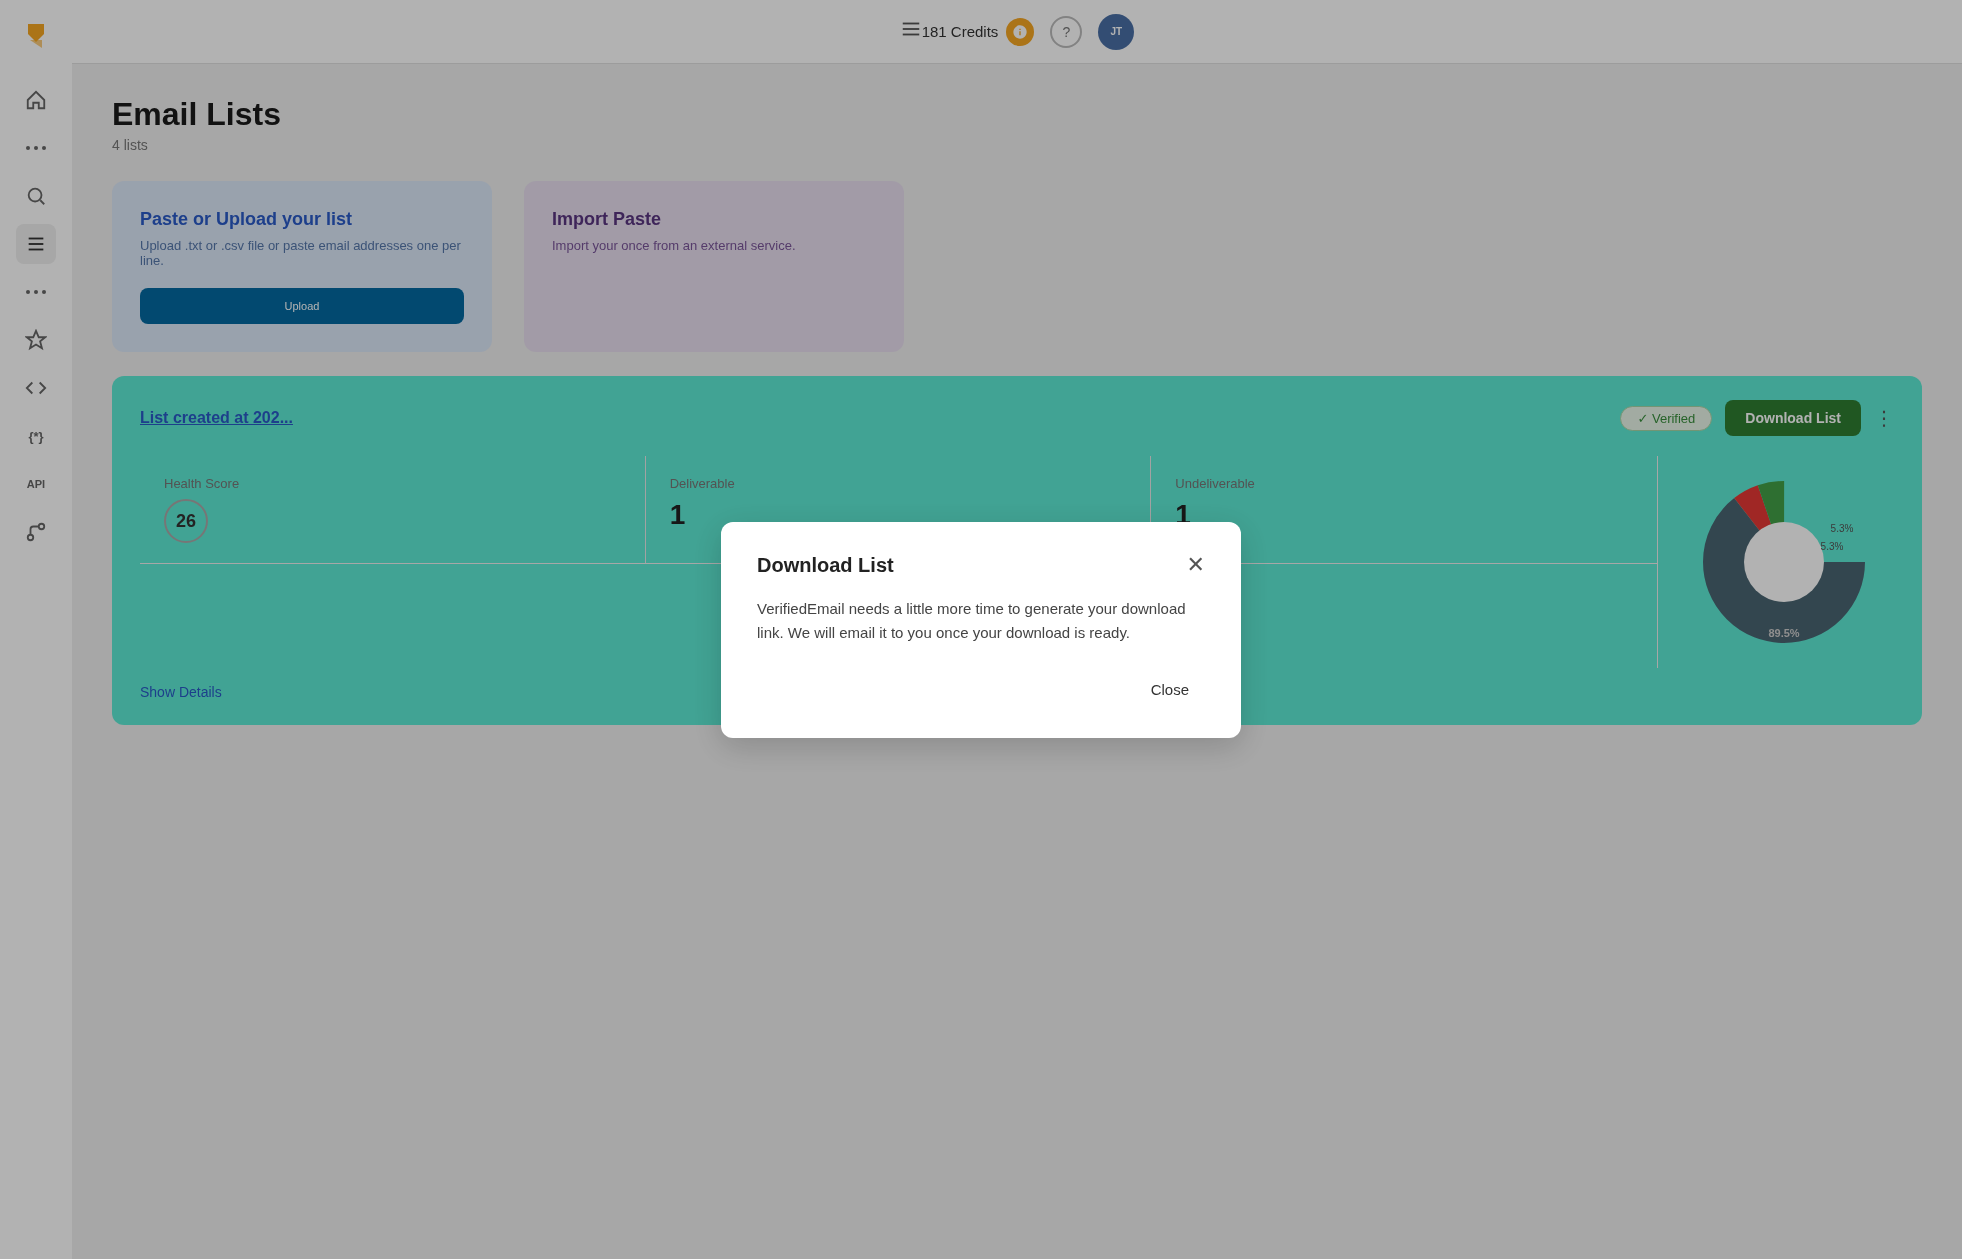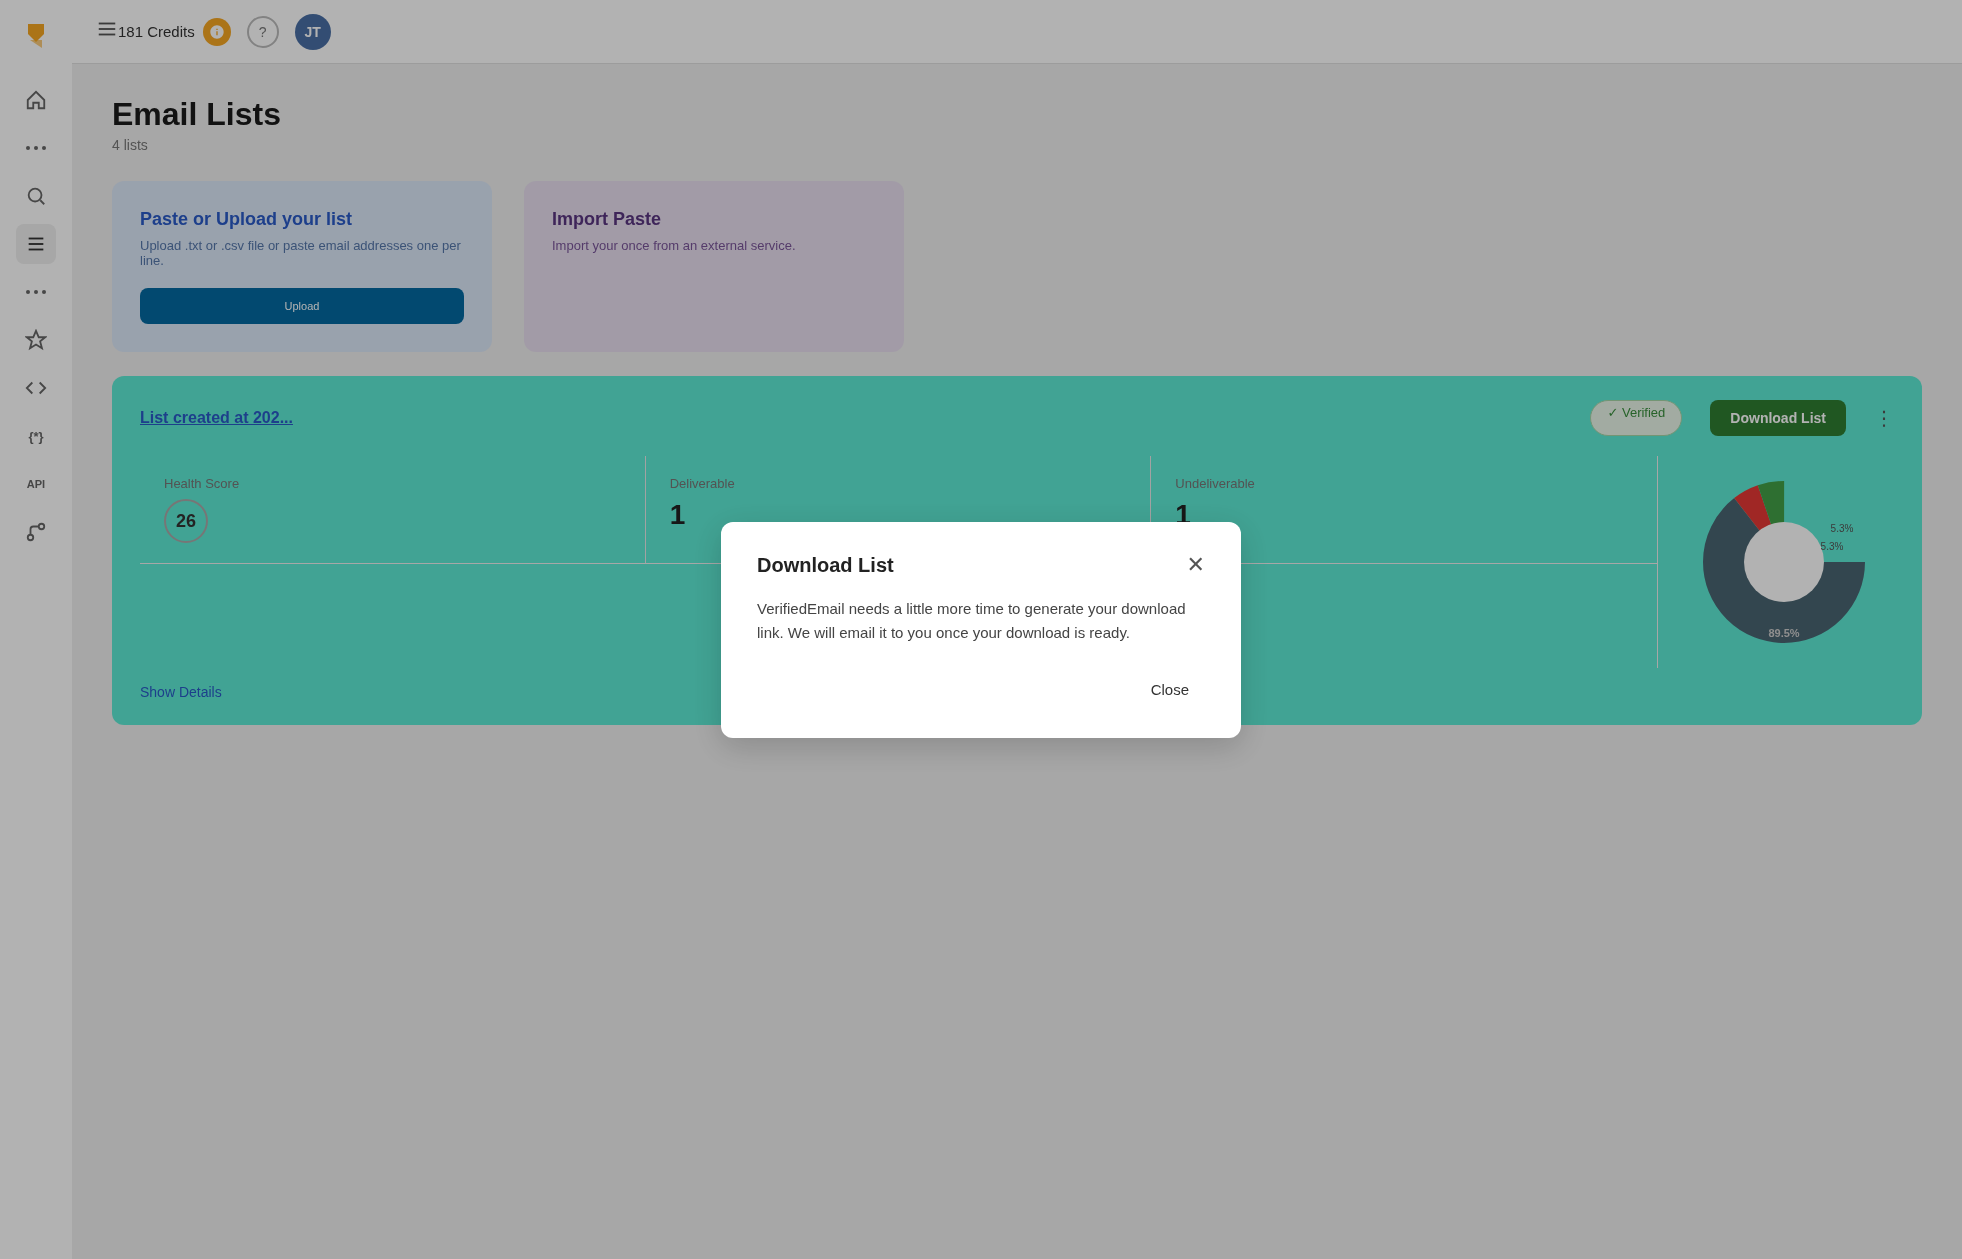--- a/index.html
+++ b/index.html
@@ -51,21 +51,21 @@
     }
 
     
     .topbar {
       background: #fff;
       height: 64px;
       display: flex;
       align-items: center;
       padding: 0 24px;
       border-bottom: 1px solid #e0e0e0;
-      justify-content: flex-start;
+      justify-content: center;
     }
     .topbar-left { display: flex; align-items: center; gap: 12px; }
     .topbar-right { display: flex; align-items: center; gap: 16px; }
     .hamburger { font-size: 20px; cursor: pointer; color: #555; }
     .credits-badge {
       display: flex;
       align-items: center;
       gap: 8px;
       font-size: 15px;
       font-weight: 500;
@@ -96,21 +96,21 @@
     }
     .avatar {
       width: 36px;
       height: 36px;
       border-radius: 50%;
       background: #4a6fa5;
       display: flex;
       align-items: center;
       justify-content: center;
       color: #fff;
-      font-size: 14px;
+      font-size: 10px;
       font-weight: 600;
       cursor: pointer;
     }
 
     
     .page-content {
       flex: 1;
       padding: 32px 40px;
       overflow-y: auto;
       position: relative;
@@ -193,21 +193,22 @@
     }
     .list-card-title {
       font-size: 16px;
       font-weight: 600;
       color: #2a5bc7;
       text-decoration: underline;
       cursor: pointer;
     }
     .list-card-actions {
       display: flex;
-      gap: 28px;
+      align-items: center;
+      gap: 13px;
     }
     .verified-badge {
       background: #e8f5e9;
       color: #388e3c;
       border: 1px solid #a5d6a7;
       border-radius: 20px;
       padding: 4px 16px;
       font-size: 13px;
       font-weight: 500;
     }

